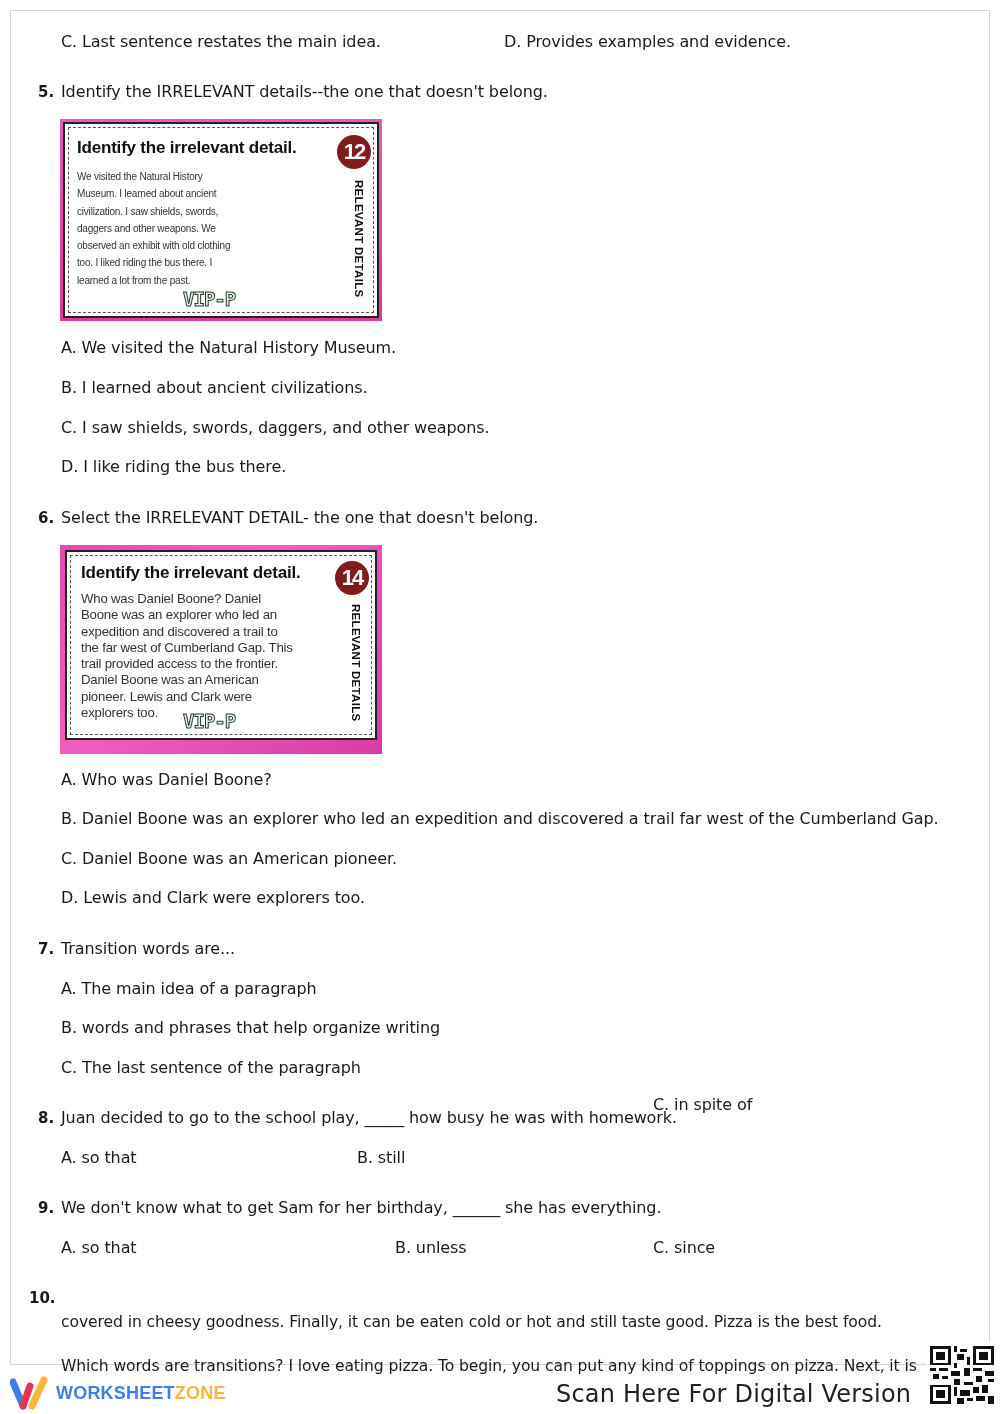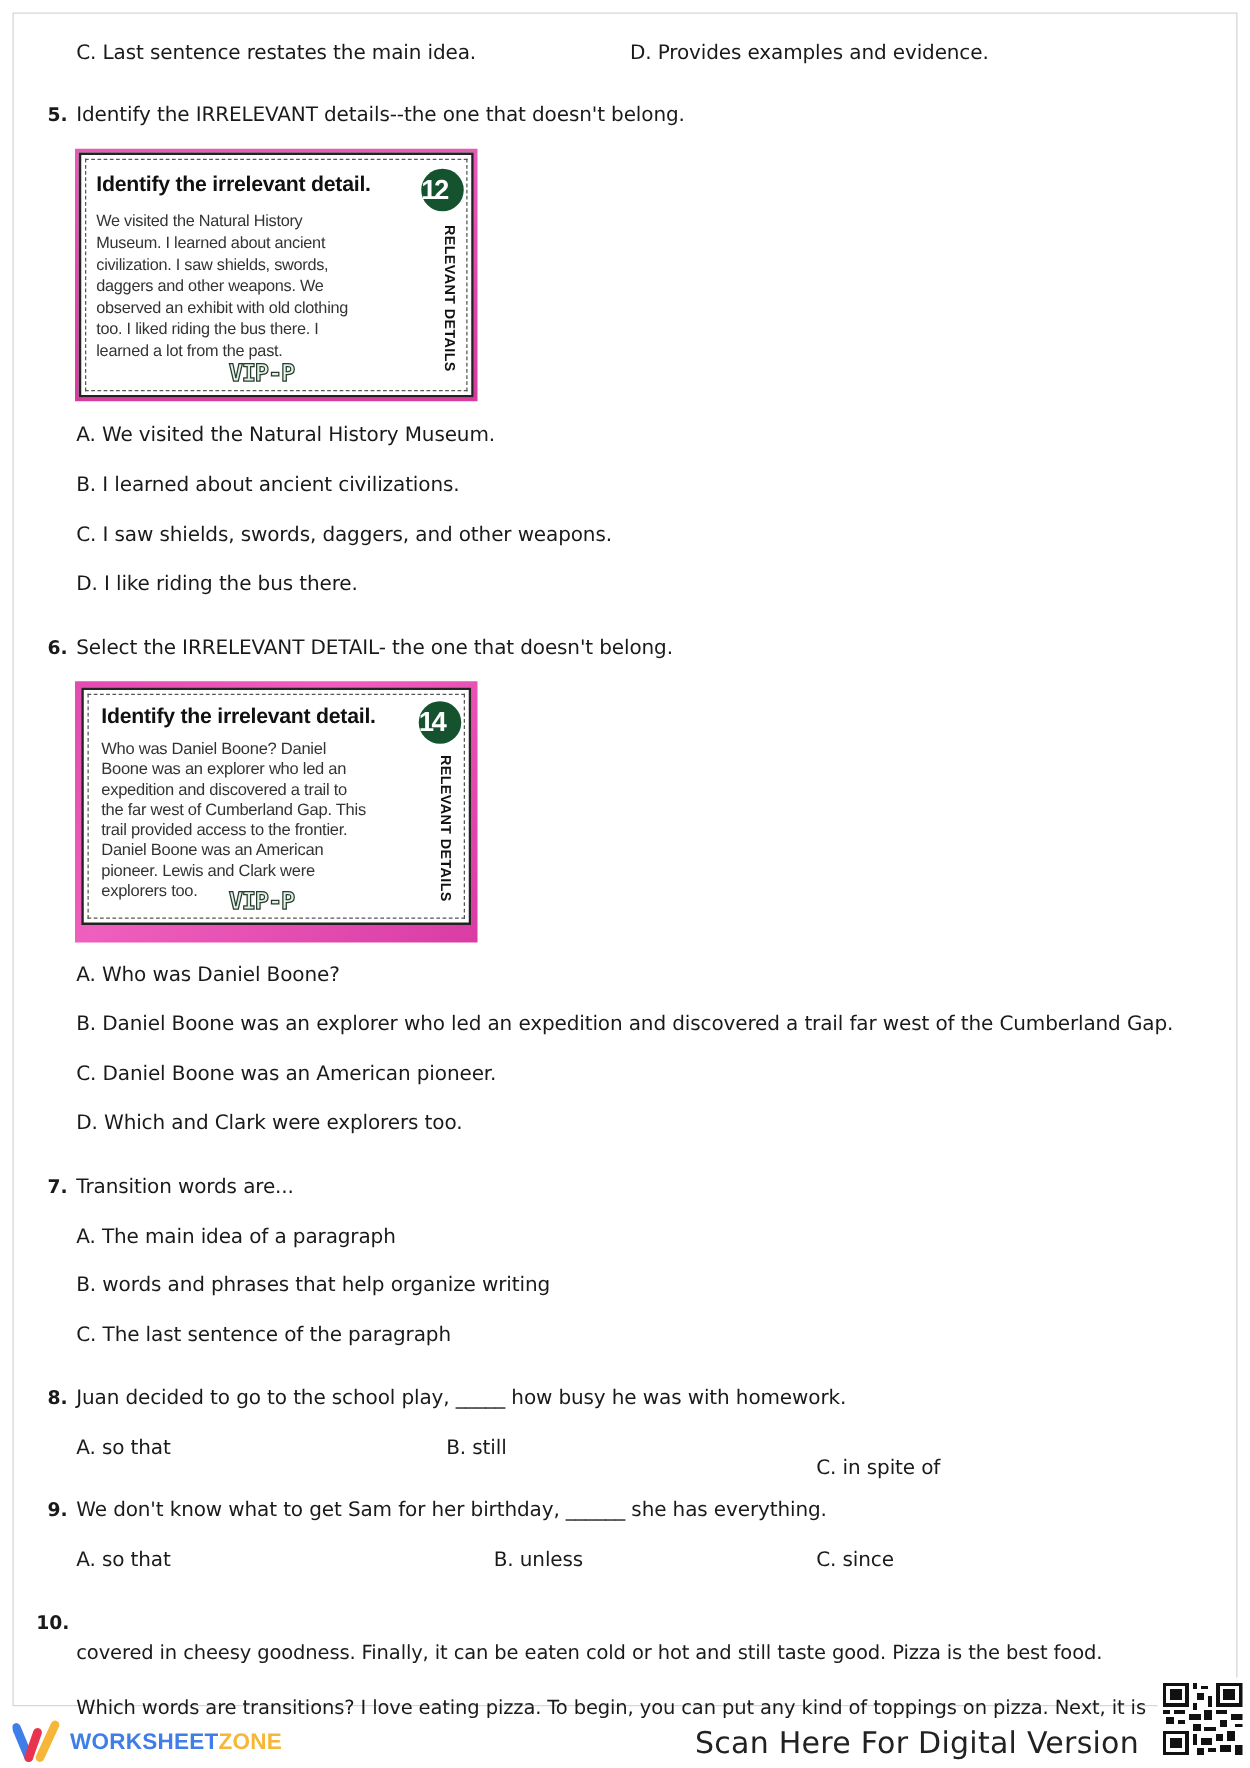--- a/index.html
+++ b/index.html
@@ -27,26 +27,26 @@
   }
   .card-dash {
     position: absolute; left: 3px; top: 3px; right: 3px; bottom: 3px;
     border: 1.5px dashed #555;
   }
   .card-title {
     position: absolute; font-family: "Liberation Sans", sans-serif; font-weight: bold;
     font-size: 17px; color: #111; white-space: nowrap; letter-spacing: -0.2px;
   }
   .card-num {
-    position: absolute; width: 34px; height: 34px; border-radius: 50%; background: #14532d;
+    position: absolute; width: 34px; height: 34px; border-radius: 50%; background: #7f1d1d;
     color: #fff; font-family: "Liberation Sans", sans-serif; font-weight: bold; font-size: 22px;
-    text-align: left; line-height: 34px; letter-spacing: -2px;
+    text-align: center; line-height: 34px; letter-spacing: -2px;
   }
   .card-body {
-    position: absolute; font-family: "Liberation Sans", sans-serif; font-size: 13px;
+    position: absolute; font-family: "Liberation Sans", sans-serif; font-size: 10px;
     line-height: 17.3px; color: #333; white-space: pre-line; letter-spacing: -0.2px;
   }
   .card-side {
     position: absolute; font-family: "Liberation Sans", sans-serif; font-weight: bold; font-size: 11.5px;
     color: #111; writing-mode: vertical-rl; letter-spacing: 0.3px; white-space: nowrap;
   }
   .card-vip {
     position: absolute; font-family: "DejaVu Sans Mono", monospace; font-weight: bold; font-size: 19px;
     color: #dff5e4; -webkit-text-stroke: 1px #2a3a2f; letter-spacing: -1px;
   }
@@ -110,33 +110,33 @@
 pioneer. Lewis and Clark were
 explorers too.</div>
     <div class="card-side" style="left:283px; top:52px;">RELEVANT DETAILS</div>
     <div class="card-vip" style="left:116px; top:158px;">VIP-P</div>
   </div>
 </div>
 
 <div class="txt" style="left:61px; top:770px;">A. Who was Daniel Boone?</div>
 <div class="txt" style="left:61px; top:809px;">B. Daniel Boone was an explorer who led an expedition and discovered a trail far west of the Cumberland Gap.</div>
 <div class="txt" style="left:61px; top:849px;">C. Daniel Boone was an American pioneer.</div>
-<div class="txt" style="left:61px; top:888px;">D. Which and Clark were explorers too.</div>
+<div class="txt" style="left:61px; top:888px;">D. Lewis and Clark were explorers too.</div>
 
 <div class="qnum" style="left:38px; top:939px;">7.</div>
 <div class="txt" style="left:61px; top:939px;">Transition words are...</div>
 <div class="txt" style="left:61px; top:979px;text-align:center;">A. The main idea of a paragraph</div>
 <div class="txt" style="left:61px; top:1018px;">B. words and phrases that help organize writing</div>
 <div class="txt" style="left:61px; top:1058px;">C. The last sentence of the paragraph</div>
 
 <div class="qnum" style="left:38px; top:1108px;">8.</div>
 <div class="txt" style="left:61px; top:1108px;">Juan decided to go to the school play, _____ how busy he was with homework.</div>
 <div class="txt" style="left:61px; top:1148px;">A. so that</div>
 <div class="txt" style="left:357px; top:1148px;">B. still</div>
-<div class="txt" style="left:653px; top:1164px;">C. in spite of</div>
+<div class="txt" style="left:653px; top:1095px;">C. in spite of</div>
 
 <div class="qnum" style="left:38px; top:1198px;">9.</div>
 <div class="txt" style="left:61px; top:1198px;">We don't know what to get Sam for her birthday, ______ she has everything.</div>
 <div class="txt" style="left:61px; top:1238px;">A. so that</div>
 <div class="txt" style="left:357px; top:1238px;margin-left:38px;">B. unless</div>
 <div class="txt" style="left:653px; top:1238px;">C. since</div>
 
 <div class="qnum" style="left:29px; top:1288px;">10.</div>
 <div class="txt" style="left:61px; top:1324px; font-size:15.6px;margin-top:32px;">Which words are transitions? I love eating pizza. To begin, you can put any kind of toppings on pizza. Next, it is</div>
 <div class="txt" style="left:61px; top:1312px; font-size:15.6px;">covered in cheesy goodness. Finally, it can be eaten cold or hot and still taste good. Pizza is the best food.</div>

